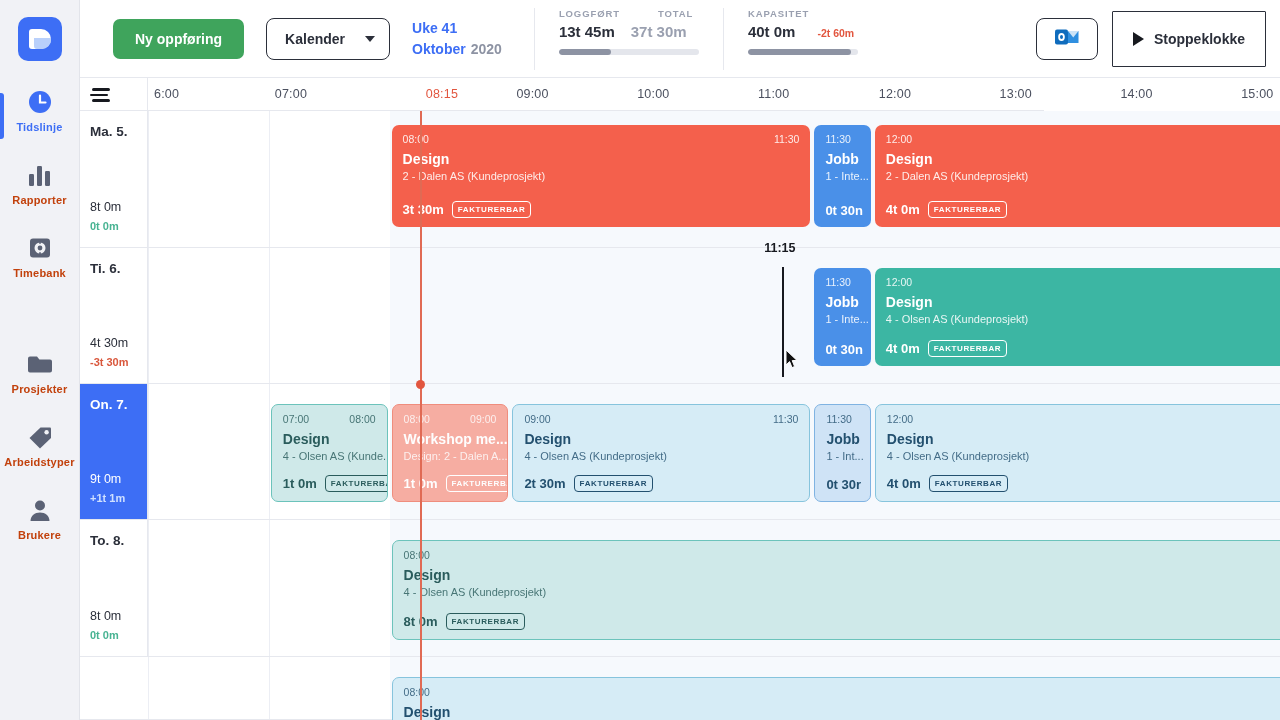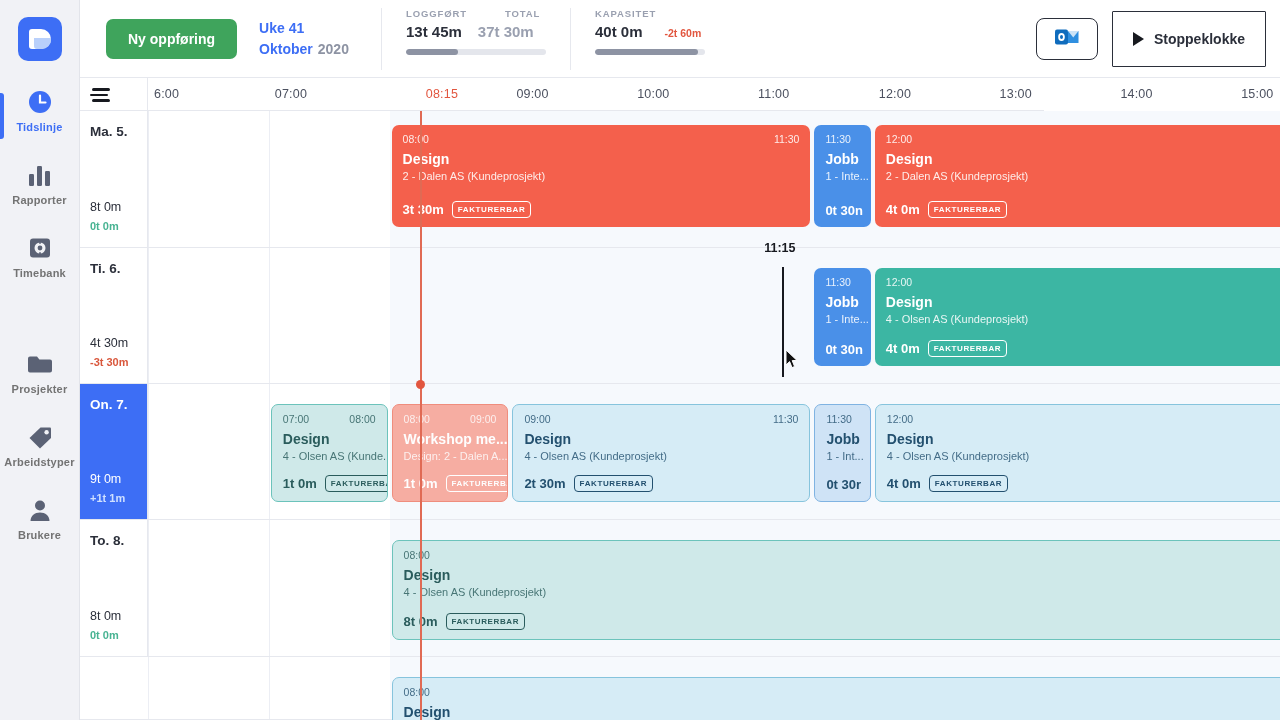--- a/index.html
+++ b/index.html
@@ -24,38 +24,38 @@
   .logo-glyph::before {
     content: ""; position: absolute; left: 0; top: 0; width: 22px; height: 20px;
     background: #ffffff; border-radius: 3px 10px 10px 3px;
   }
   .logo-glyph::after {
     content: ""; position: absolute; left: 5px; top: 9px; width: 17px; height: 11px;
     background: #b9d0fb; border-radius: 0 0 9px 3px;
   }
   .rail-item {
     width: 80px; display: flex; flex-direction: column; align-items: center;
-    cursor: pointer; color: #737373; text-decoration: none;
+    cursor: pointer; color: #c2410c; text-decoration: none;
   }
   .rail-item .ic { height: 30px; display: flex; align-items: center; justify-content: center; }
   .rail-item .lb { font-size: 11px; font-weight: bold; margin-top: 4px; letter-spacing: .2px; }
   .rail-item.active { color: #3d6ef5; }
   .rail-item.active::before {
     content: ""; position: absolute; left: 0; width: 4px; height: 46px;
     background: #3d6ef5; border-radius: 0 3px 3px 0; margin-top: 6px;
   }
 
   
   #topbar {
     position: absolute; left: 80px; top: 0; width: 1200px; height: 78px;
     background: #ffffff; border-bottom: 1px solid #e6e8ee;
     display: flex; align-items: center;
   }
   #btn-new {
-    margin-left: 26px; height: 40px; padding: 0 22px; border: none; border-radius: 7px;
+    margin-left: 33px; height: 40px; padding: 0 22px; border: none; border-radius: 7px;
     background: #3fa45c; color: #fff; font-size: 14px; font-weight: bold;
     font-family: inherit; cursor: pointer;
   }
   #btn-view {
     margin-left: 22px; height: 42px; padding: 0 14px 0 18px; border: 1.5px solid #2b2f3a;
     border-radius: 8px; background: #fff; color: #2b2f3a; font-size: 14px; font-weight: bold;
     font-family: inherit; cursor: pointer; display: flex; align-items: center; gap: 20px;
   }
   .caret { width: 0; height: 0; border-left: 5px solid transparent; border-right: 5px solid transparent; border-top: 6px solid #2b2f3a; }
   #weekbox { margin-left: 22px; line-height: 1.45; }
@@ -196,20 +196,24 @@
           </svg>
         </span>
         <span class="lb">Brukere</span>
       </div>
     </div>
 </div>
 
 <div id="topbar">
   <button id="btn-new">Ny oppføring</button>
 
+  <button id="btn-view">
+    <span>Kalender</span>
+    <span class="caret"></span>
+  </button>
 
   <div id="weekbox">
     <div class="wk">Uke 41</div>
     <div class="mo">
       <span class="m">Oktober</span><span class="y">2020</span>
     </div>
   </div>
 
   <div id="stats">
       <div class="stat-group" style="border-left: 1px solid rgb(230, 232, 238);">

